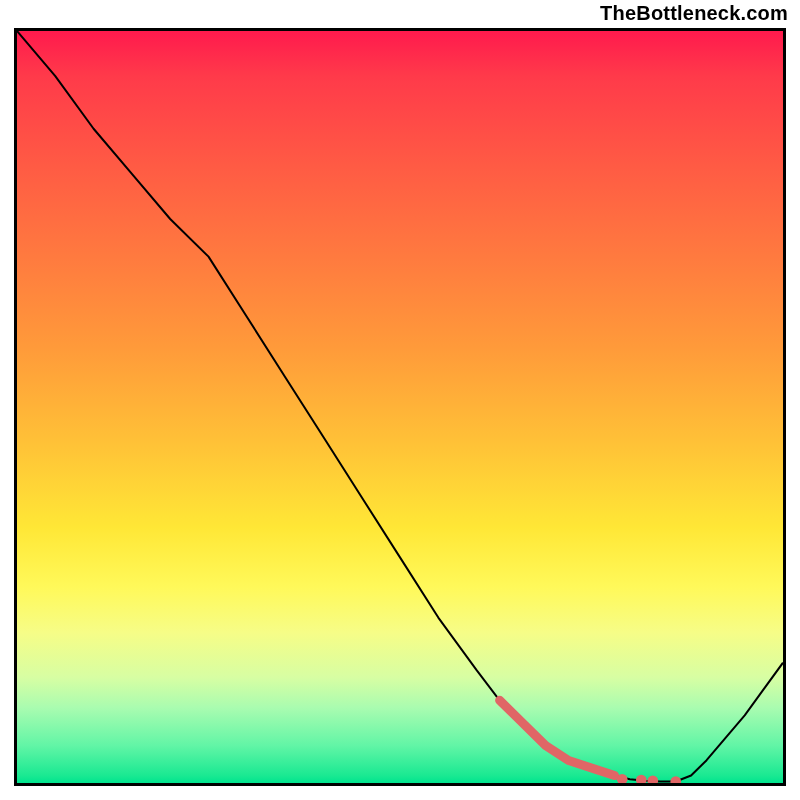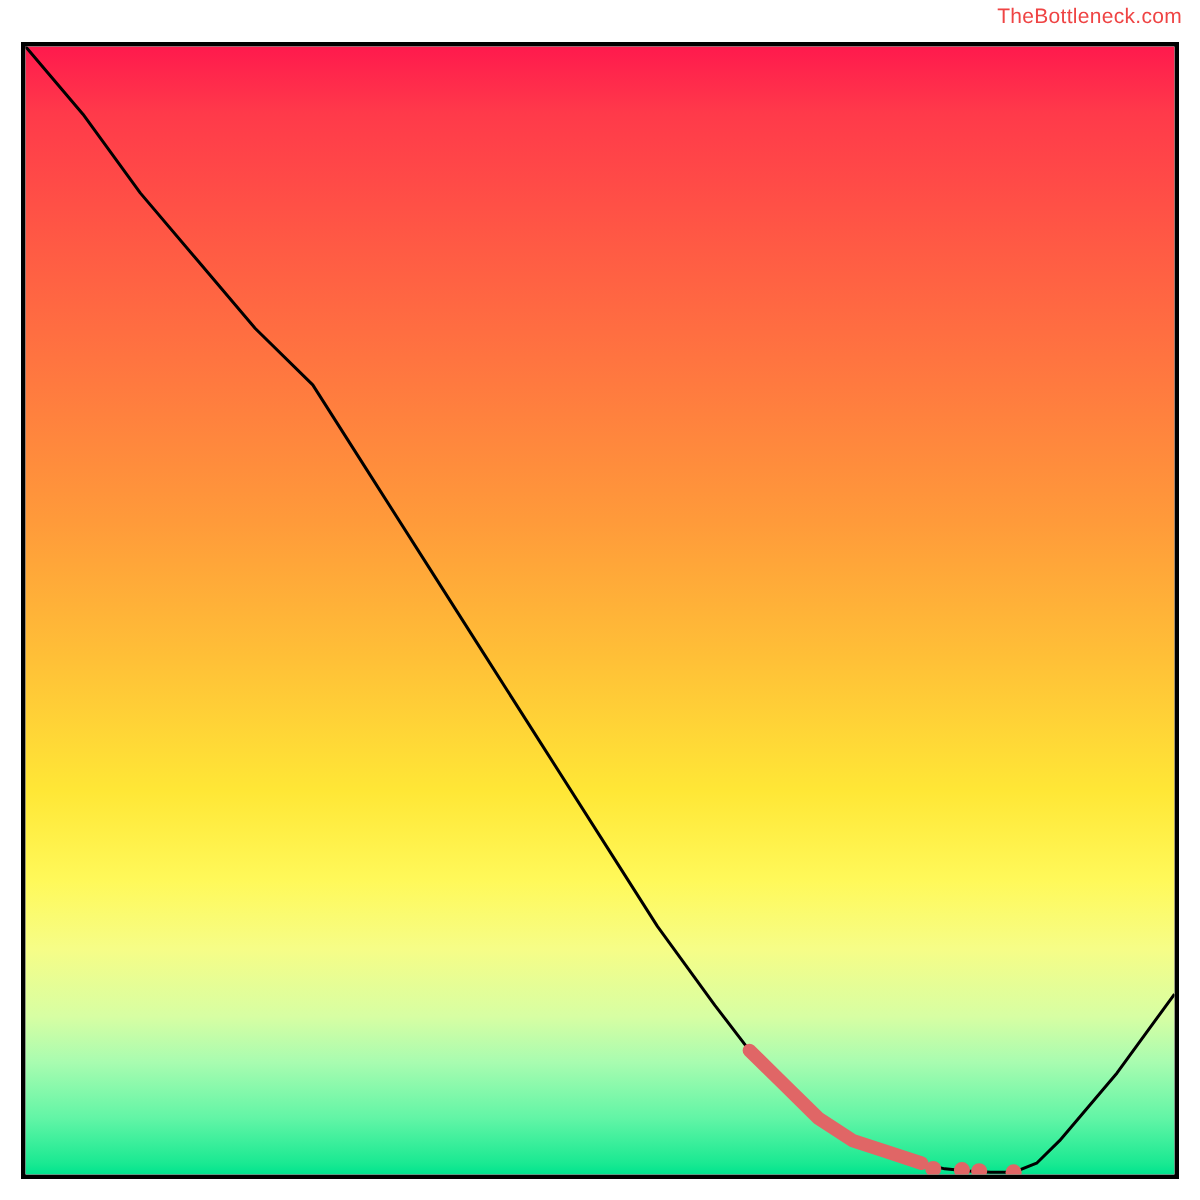--- a/index.html
+++ b/index.html
@@ -13,23 +13,23 @@
   }
   .stage {
     position: relative;
     width: 800px;
     height: 800px;
   }
   .watermark {
     position: absolute;
     top: 2px;
     right: 12px;
-    font-size: 14px;
-    font-weight: 400;
-    color: #ef4444;
+    font-size: 20px;
+    font-weight: 700;
+    color: #000000;
     letter-spacing: 0.2px;
     z-index: 50;
     user-select: none;
   }
   .plot-frame {
     position: absolute;
     left: 14px;
     top: 28px;
     width: 772px;
     height: 758px;

